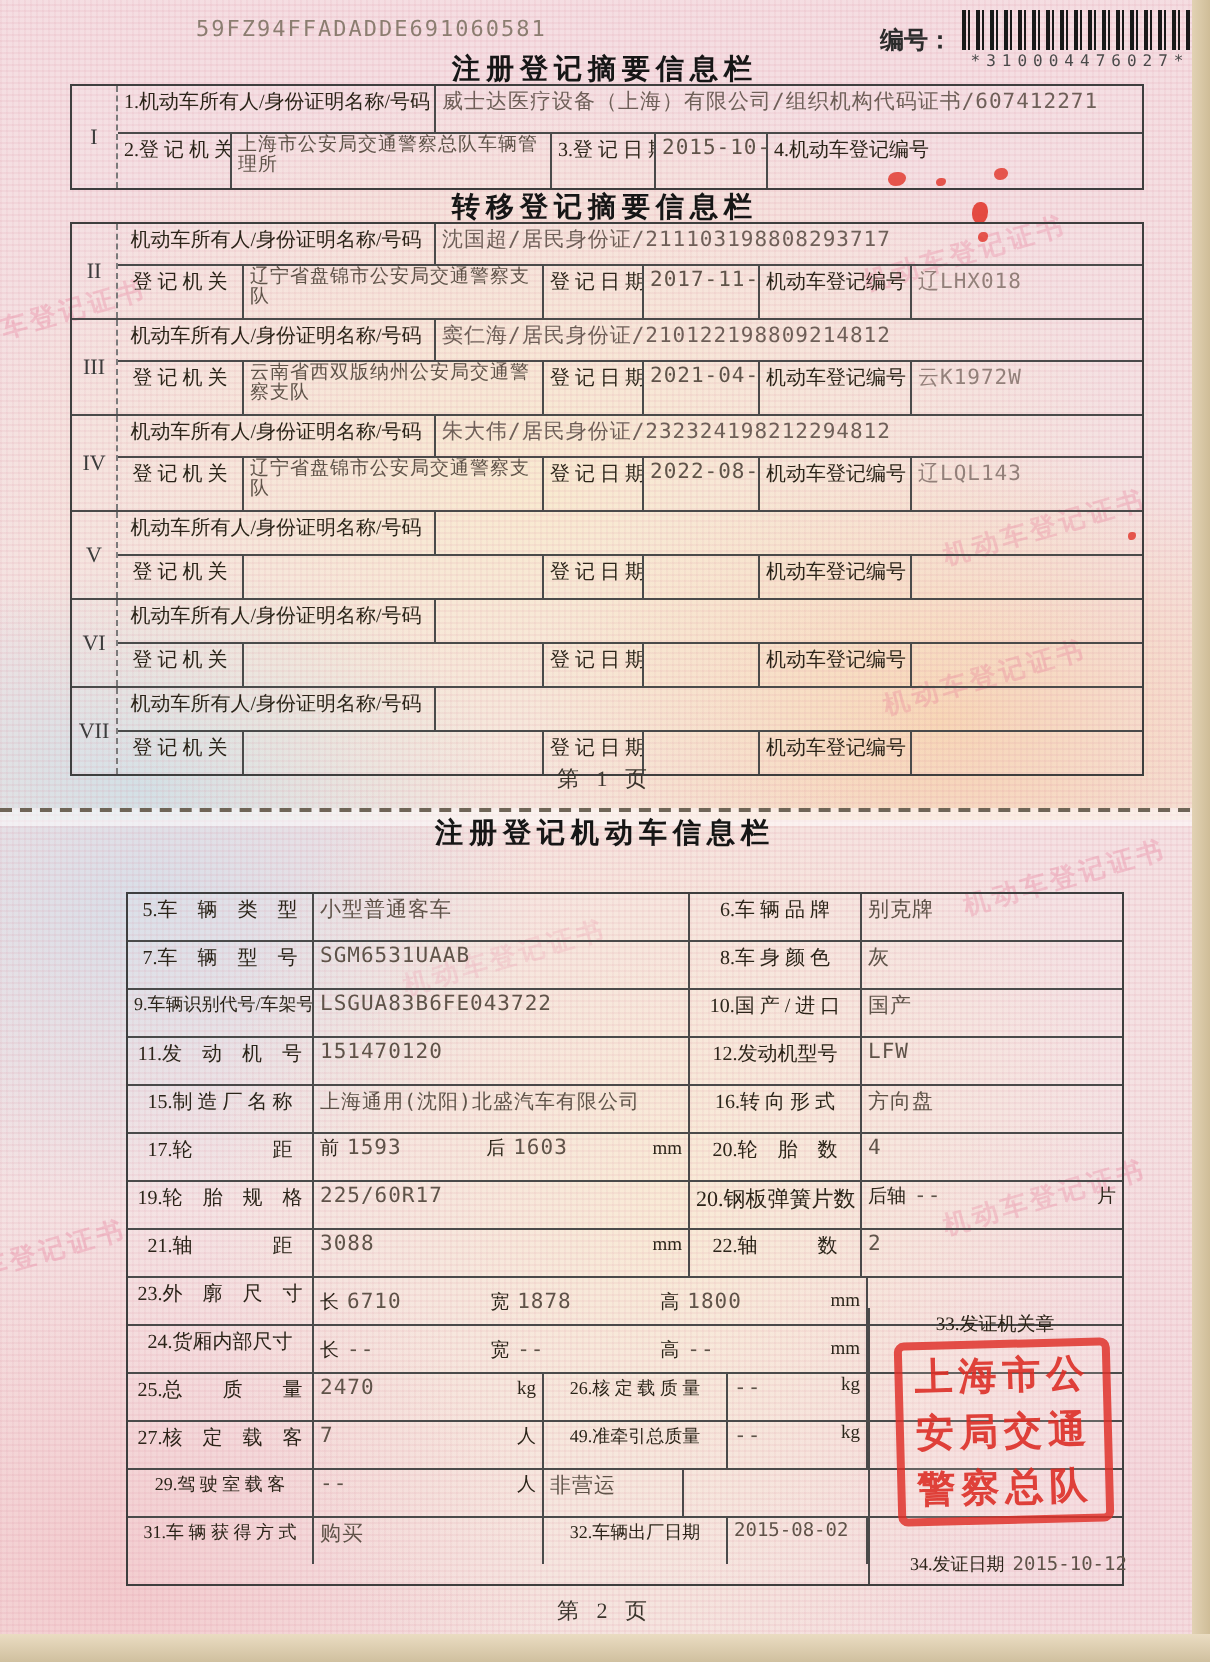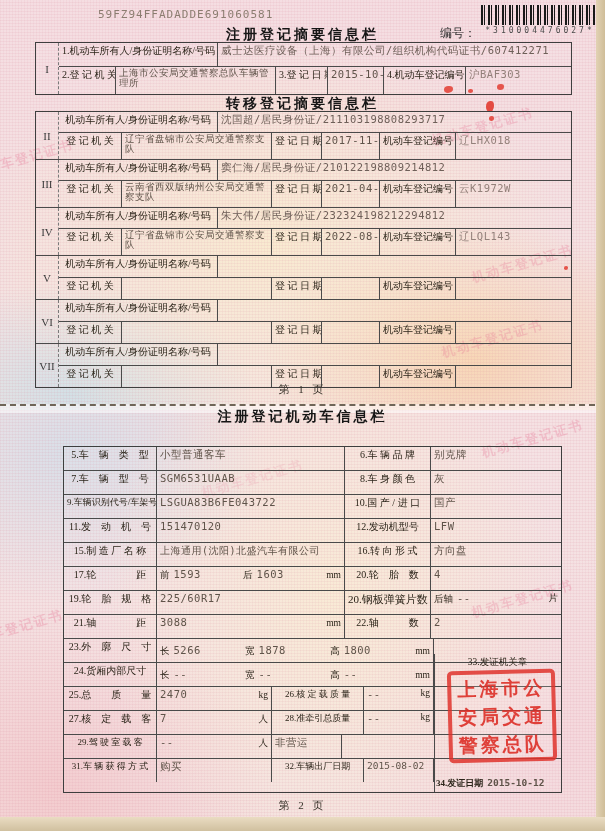--- a/index.html
+++ b/index.html
@@ -24,21 +24,21 @@
   .edge-right{right:0;top:0;width:9px;height:100%;background:linear-gradient(90deg,#e2d2b4,#cfbd98);}
   .edge-bottom{left:0;bottom:0;width:100%;height:14px;background:linear-gradient(#ead¸dcc2,#d0c09f);
       background:linear-gradient(#eadcc2,#d0c09f);}
   .fold{left:0;top:404px;width:100%;height:7px;background:rgba(255,255,255,.5);border-top:2px dashed #6f6557;}
   .wm{position:absolute;color:rgba(230,105,140,.28);font-weight:bold;font-size:13px;
       letter-spacing:2px;transform:rotate(-16deg);white-space:nowrap;pointer-events:none;}
   .blob{position:absolute;background:#e03126;border-radius:50% 40% 55% 45%;opacity:.85;}
   
   .serial{position:absolute;left:98px;top:8px;font-family:"DejaVu Sans Mono",monospace;
       font-size:11px;color:#8b7d70;letter-spacing:1px;}
-  .docnum-label{position:absolute;left:440px;top:25px;font-size:12px;font-weight:normal;}
+  .docnum-label{position:absolute;left:440px;top:12px;font-size:12px;font-weight:bold;}
   .barcode{position:absolute;left:481px;top:5px;width:118px;height:20px;background:
       repeating-linear-gradient(90deg,#191919 0 2px,transparent 2px 3px,#191919 3px 4px,
       transparent 4px 7px,#191919 7px 9px,transparent 9px 10px,#191919 10px 11px,transparent 11px 14px);}
   .barcode-digits{position:absolute;left:481px;top:26px;width:118px;text-align:center;
       font-family:"DejaVu Sans Mono",monospace;font-size:8px;color:#4a4a4a;letter-spacing:3px;}
   .ptitle{position:absolute;width:100%;text-align:center;font-size:14px;font-weight:bold;letter-spacing:3px;color:#161616;}
   .pfoot{position:absolute;width:100%;text-align:center;font-size:11px;letter-spacing:3px;color:#3a342c;}
   
   .tbl{position:absolute;border:1.4px solid #3e3e3e;background:rgba(255,255,255,.06);}
   .sec{display:flex;border-top:1px solid #4a4a4a;}
@@ -67,21 +67,21 @@
   .narrow{border-right:1px solid #4a4a4a;}
   .grp{display:flex;gap:4px;align-items:baseline;}
   .unit{font-size:9.5px;color:#2b2419;font-family:"Liberation Serif",serif;letter-spacing:0;}
   .rightcol{position:absolute;left:370px;top:207px;width:126px;height:138px;border-left:1px solid #4a4a4a;
       box-sizing:border-box;padding:2px 3px;}
   .seal{position:absolute;left:13px;top:16px;width:100px;height:84px;border:4px solid rgba(222,44,36,.82);
       border-radius:5px;transform:rotate(-1.5deg);display:flex;flex-direction:column;justify-content:space-around;
       align-items:center;background:rgba(255,240,238,.15);}
   .seal div{font-size:19px;font-weight:bold;color:rgba(220,42,34,.88);letter-spacing:3px;line-height:1;
       font-family:"Liberation Serif",serif;}
-  .r34{position:absolute;left:1px;bottom:2px;white-space:nowrap;font-weight:bold;}
+  .r34{position:absolute;left:20px;bottom:2px;white-space:nowrap;}
   .r34 .lab{font-size:9px;}
   .r34 .v{font-size:9.5px;letter-spacing:0;}
 </style>
 </head>
 <body>
 
 <div class="scan">
 
   <div class="bg tint-top"></div>
   <div class="bg tint-bottom"></div>
@@ -117,21 +117,20 @@
         <div class="srow" style="height:23px">
           <div class="cell lab w158" style="border-left:none">1.机动车所有人/身份证明名称/号码</div>
           <div class="cell v v-id flex1">威士达医疗设备（上海）有限公司/组织机构代码证书/607412271</div>
         </div>
         <div class="srow" style="height:27px">
           <div class="cell lab w56" style="border-left:none">2.登 记 机 关</div>
           <div class="cell v w160 wrap" style="font-size:9.5px">上海市公安局交通警察总队车辆管理所</div>
           <div class="cell lab w52">3.登 记 日 期</div>
           <div class="cell v w56">2015-10-12</div>
           <div class="cell lab w82">4.机动车登记编号</div>
-          <div class="cell v v-light flex1">沪BAF303</div>
         </div>
       </div>
     </div>
   </div>
 
   <div class="ptitle" style="top:95px">转移登记摘要信息栏</div>
 
   <div class="tbl" style="left:35px;top:111px;width:535px">
 
     <div class="sec">
@@ -311,21 +310,21 @@
         <span class="unit">mm</span>
       </div>
       <div class="cell lab lc">22.轴　　　数</div>
       <div class="cell v vd">2</div>
     </div>
     <div class="p2row">
       <div class="cell lab la" style="border-left:none">23.外　廓　尺　寸</div>
       <div class="cell wide narrow">
         <span class="grp">
             <span class="unit">长</span>
-            <span class="v">5266</span>
+            <span class="v">6710</span>
           </span>
         <span class="grp">
             <span class="unit">宽</span>
             <span class="v">1878</span>
           </span>
         <span class="grp">
             <span class="unit">高</span>
             <span class="v">1800</span>
           </span>
         <span class="unit">mm</span>
@@ -360,21 +359,21 @@
         <span class="v">--</span>
         <span class="unit">kg</span>
       </div>
     </div>
     <div class="p2row">
       <div class="cell lab la" style="border-left:none">27.核　定　载　客</div>
       <div class="cell b2" style="display:flex;justify-content:space-between;align-items:baseline">
         <span class="v">7</span>
         <span class="unit">人</span>
       </div>
-      <div class="cell lab c2" style="font-size:9px">28.准牵引总质量</div>
+      <div class="cell lab c2" style="font-size:9px">49.准牵引总质量</div>
       <div class="cell d2 narrow">
         <span class="v">--</span>
         <span class="unit">kg</span>
       </div>
     </div>
     <div class="p2row">
       <div class="cell lab la" style="border-left:none;font-size:9px">29.驾 驶 室 载 客</div>
       <div class="cell b2" style="display:flex;justify-content:space-between;align-items:baseline">
         <span class="v">--</span>
         <span class="unit">人</span>

